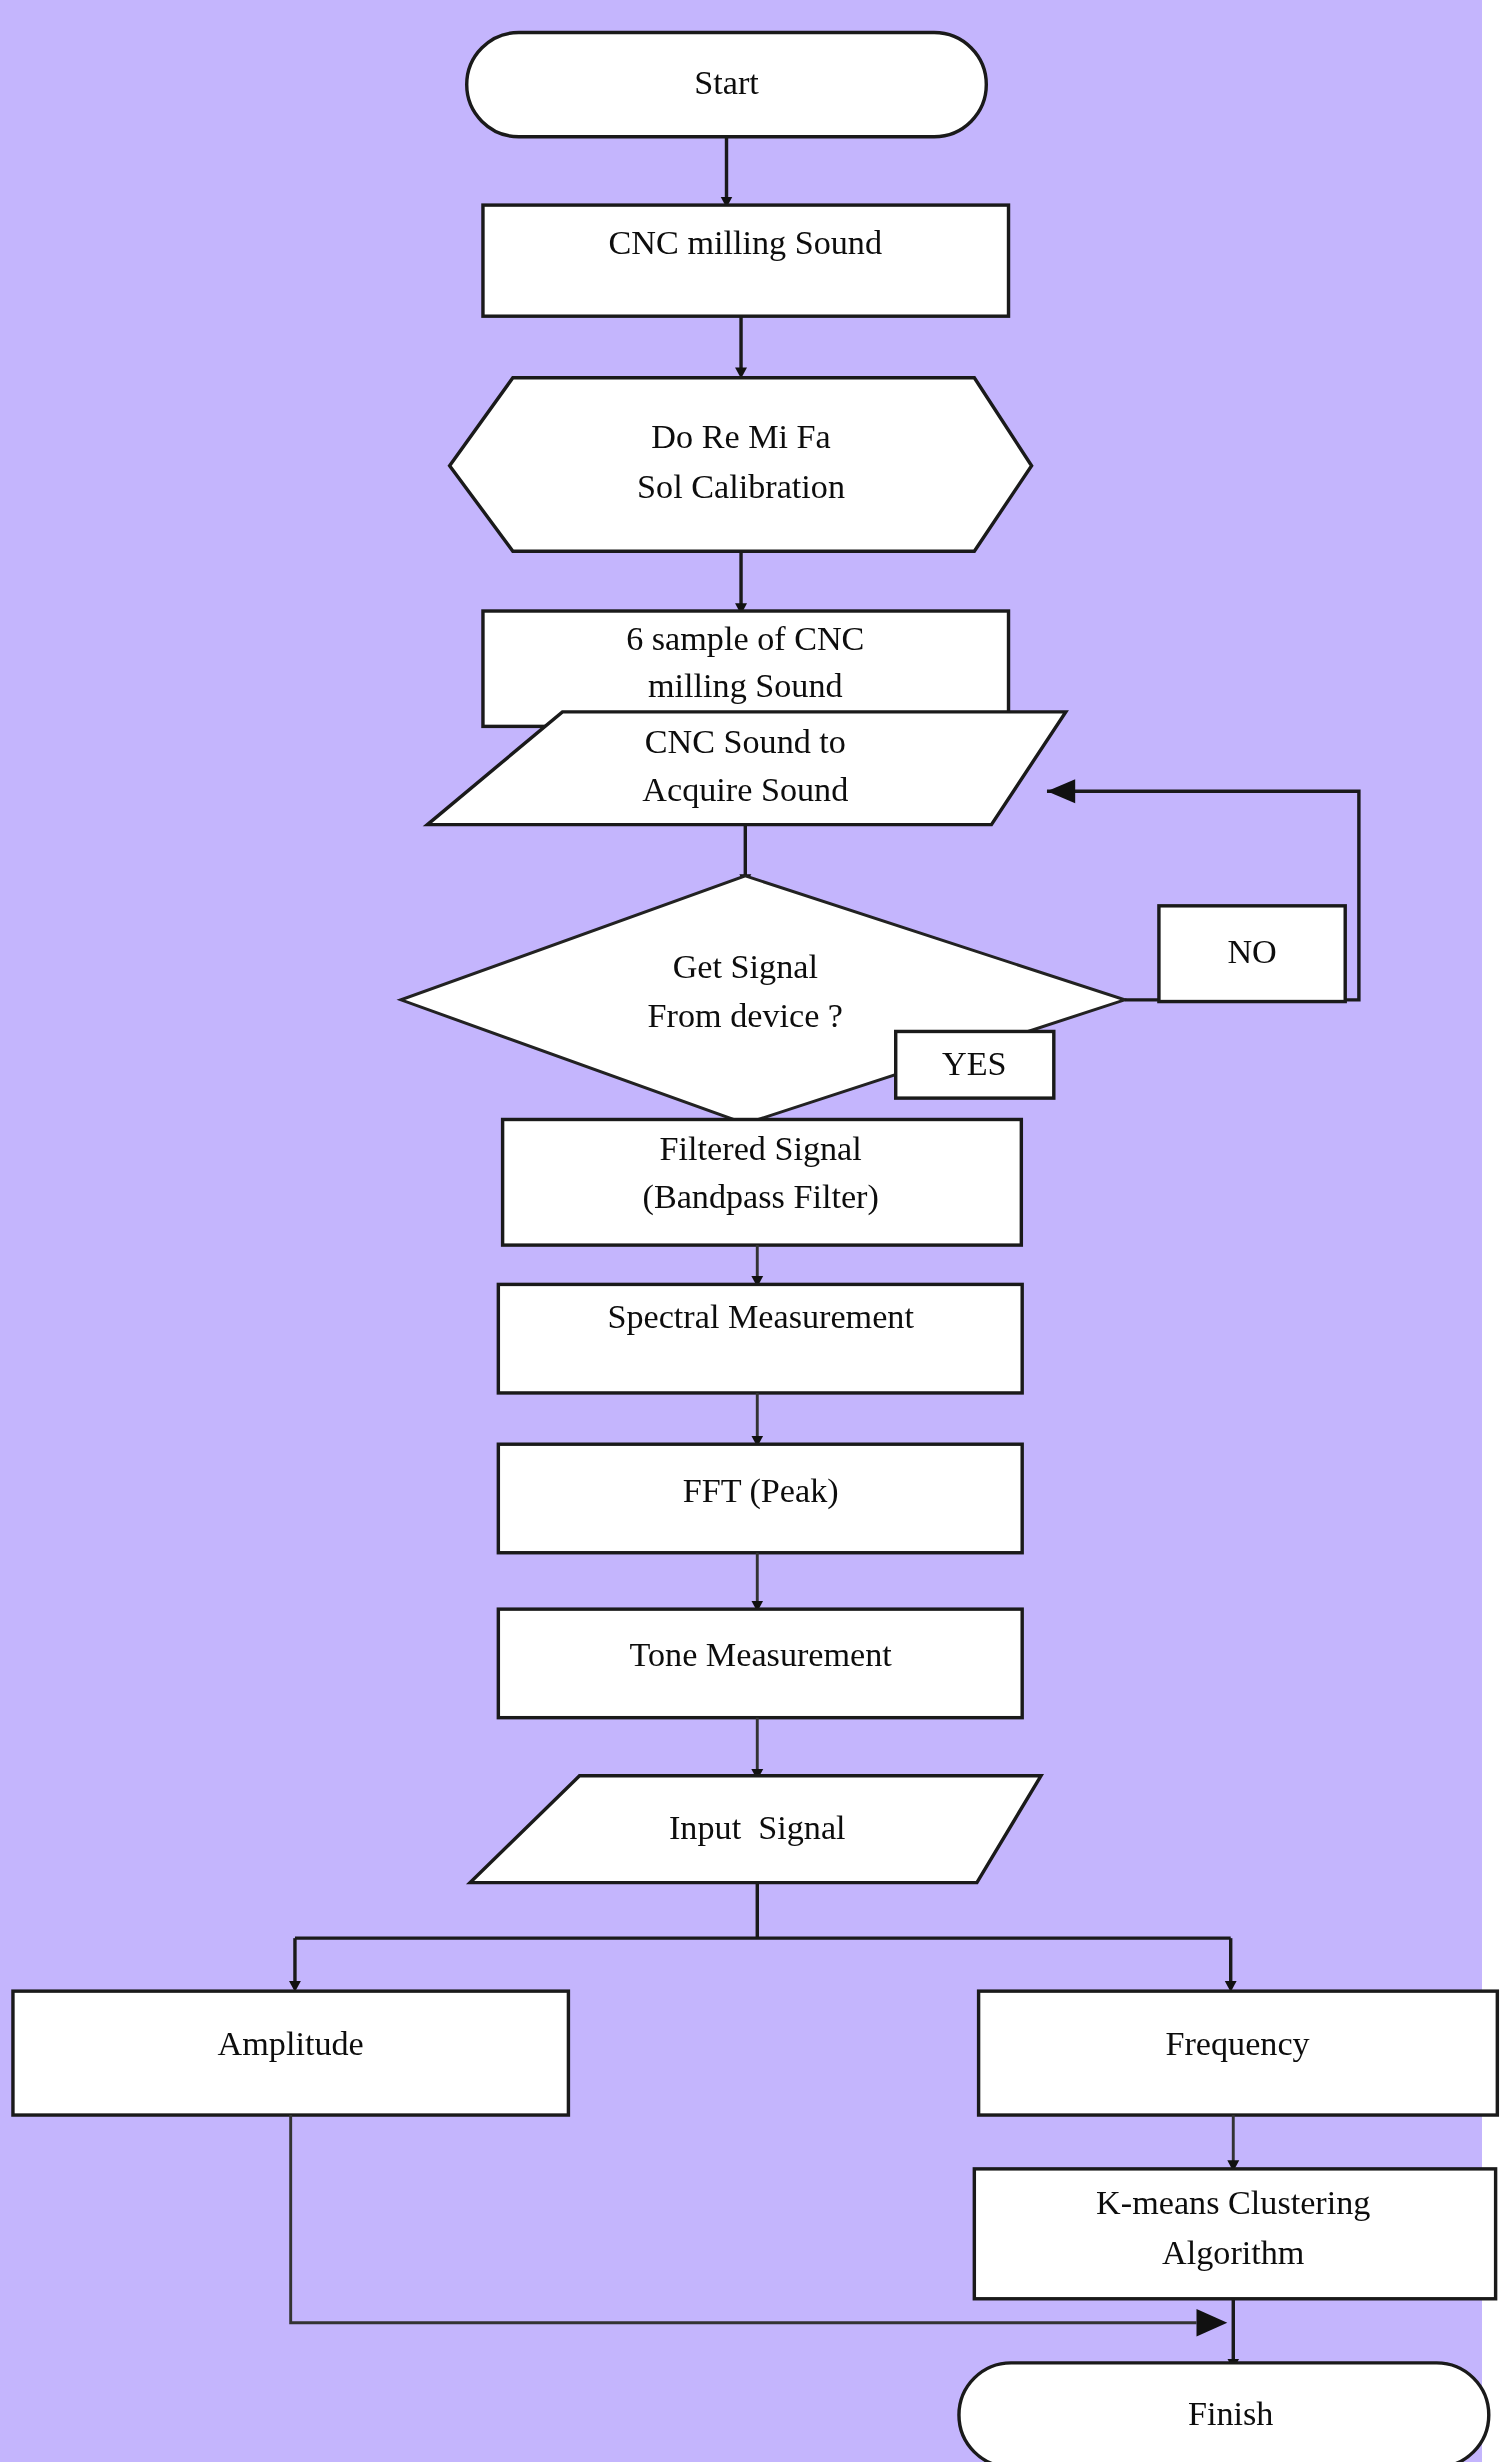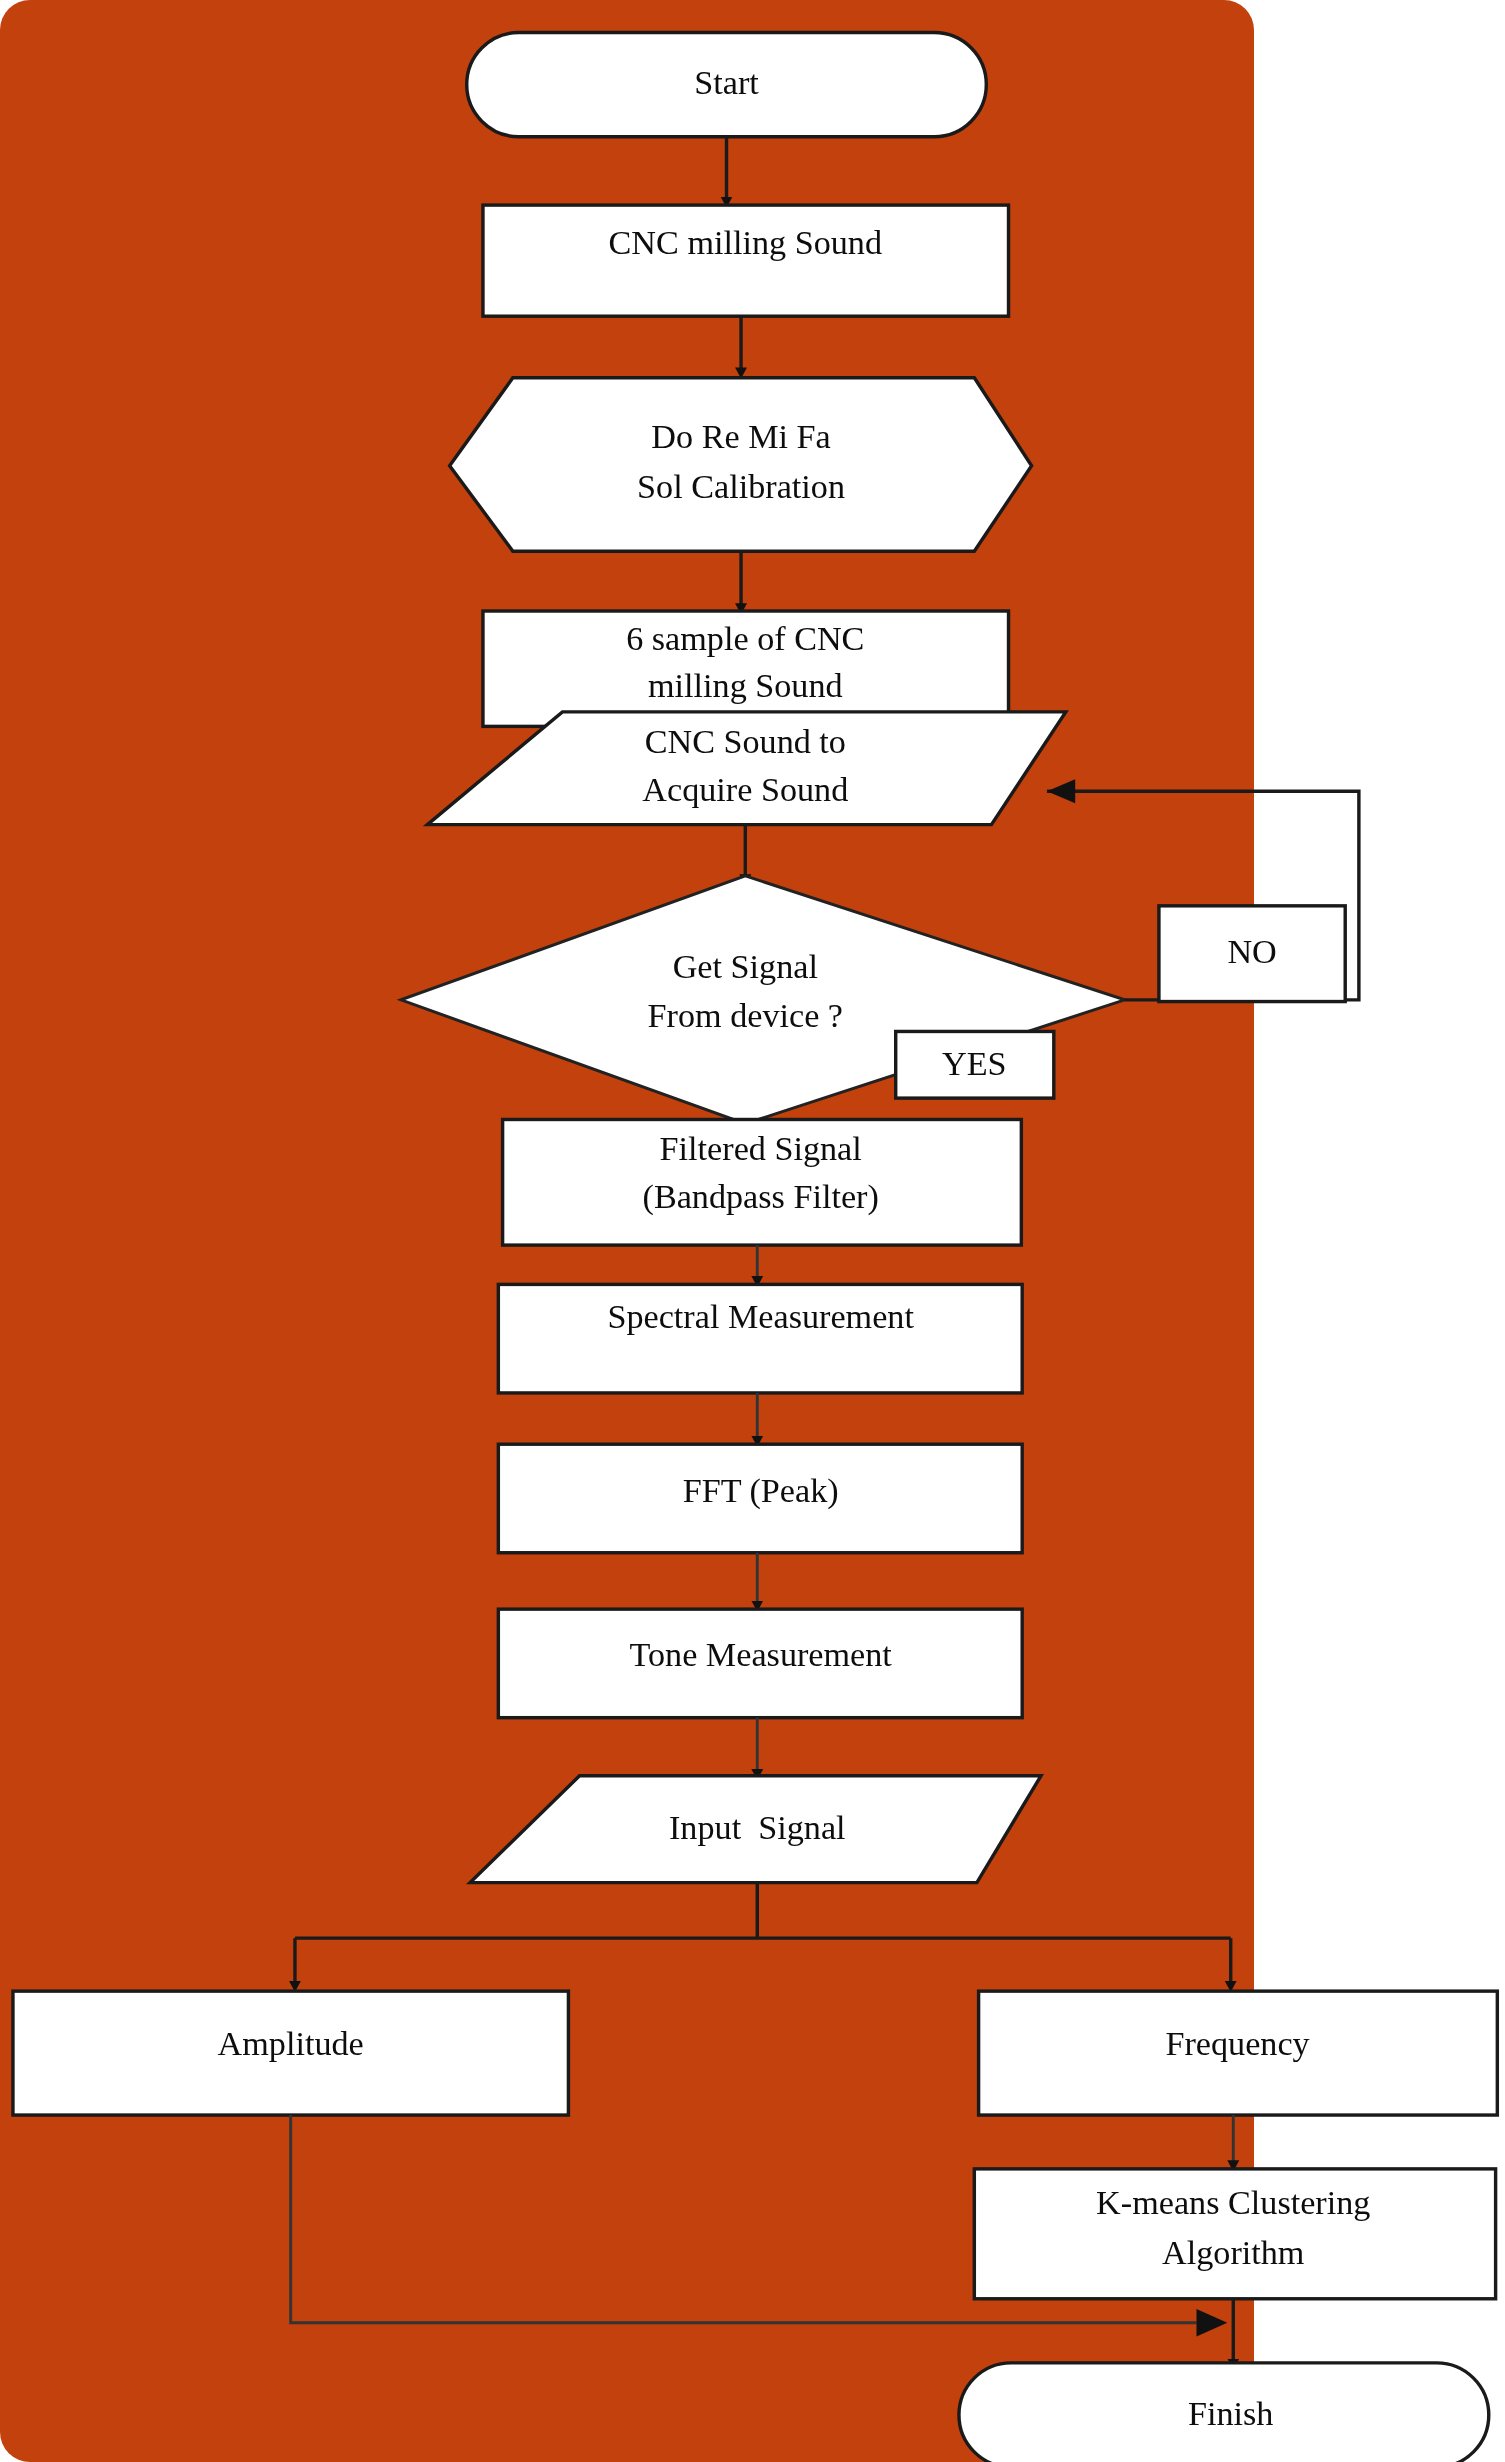--- a/index.html
+++ b/index.html
@@ -8,24 +8,23 @@
     background: #ffffff;
   }
   body {
     width: 1506px;
     height: 2462px;
     font-family: "Liberation Serif", "DejaVu Serif", serif;
     overflow: hidden;
   }
   #flowchart-root {
     position: relative;
-    width: 1254px;
+    width: 1482px;
     height: 2462px;
-    background: #c2410c;
-    border-radius: 30px;
+    background: #c4b5fd;
   }
   svg.chart-canvas {
     display: block;
     width: 1506px;
     height: 2462px;
   }
   .shape-outline {
     fill: #ffffff;
     stroke: #1a1a1a;
     stroke-width: 4;

